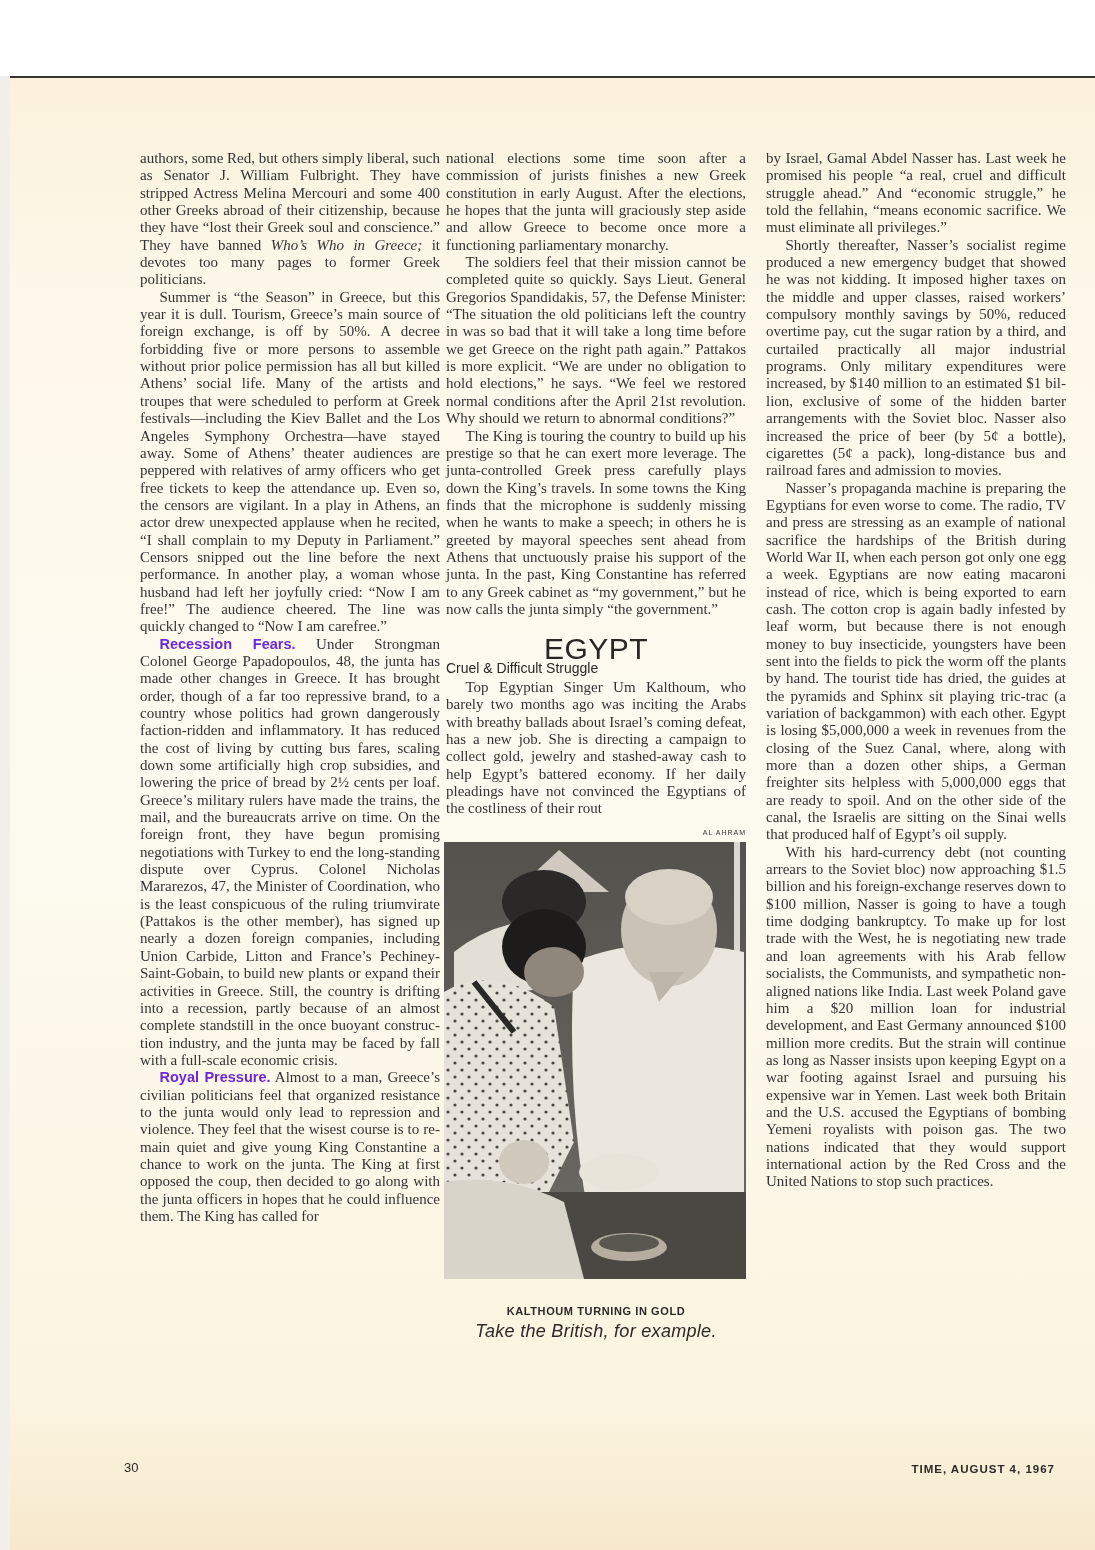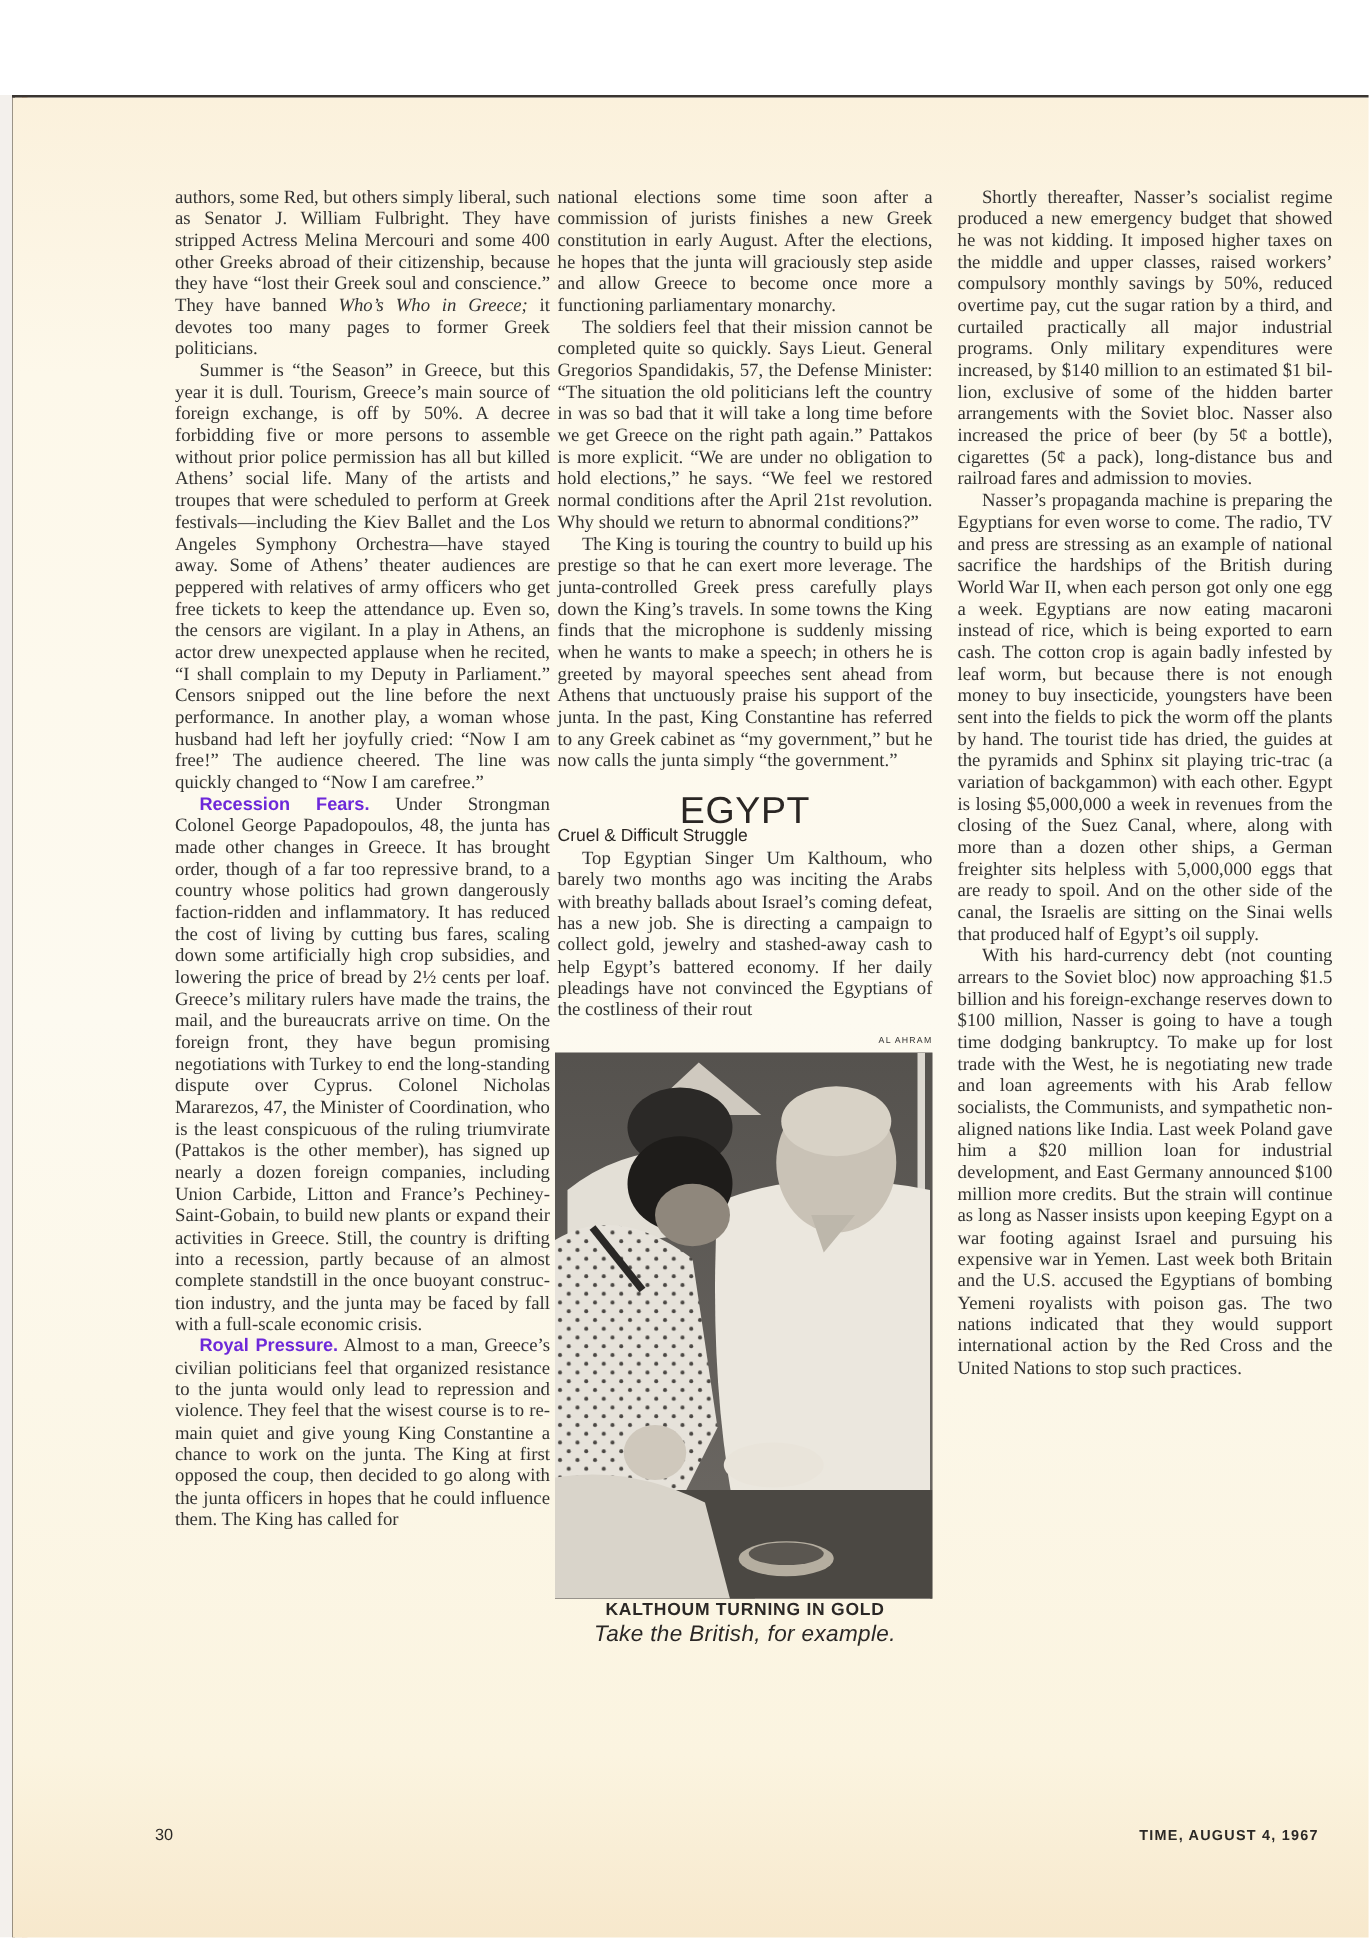--- a/index.html
+++ b/index.html
@@ -44,22 +44,22 @@
     font-family: "Liberation Sans", "DejaVu Sans", sans-serif;
     font-size: 7px; letter-spacing: 1px; text-align: right; color: #333;
     margin-top: 6px; margin-bottom: 1px;
   }
   .photo {
     position: relative; width: 302px; height: 437px; margin-left: -2px;
     background: #6b6762; overflow: hidden;
   }
   .caption-title {
     font-family: "Liberation Sans", "DejaVu Sans", sans-serif;
-    font-weight: bold; font-size: 14px; text-align: center; color: #2b2826;
-    letter-spacing: 0.6px; margin-top: 0;
+    font-weight: bold; font-size: 11px; text-align: center; color: #2b2826;
+    letter-spacing: 0.6px; margin-top: 24px;
   }
   .caption-quote {
     font-family: "Liberation Sans", "DejaVu Sans", sans-serif;
     font-style: italic; font-size: 18px; text-align: center; color: #2b2826;
     margin-top: 3px; letter-spacing: 0.3px;
   }
   .folio {
     position: absolute; left: 124px; top: 1460px;
     font-family: Liberation Sans, sans-serif;
     font-size: 13px; color: #2b2826;
@@ -131,19 +131,20 @@
 
       <ellipse cx="185" cy="405" rx="38" ry="14" fill="#b5aea0"></ellipse>
       <ellipse cx="185" cy="401" rx="30" ry="9" fill="#5a5650"></ellipse>
     </svg>
   </div>
   <div class="caption-title">KALTHOUM TURNING IN GOLD</div>
   <div class="caption-quote">Take the British, for example.</div>
 </div>
 
 <div class="col col3">
+  <p>by Israel, Gamal Abdel Nasser has. Last week he promised his people “a real, cruel and difficult struggle ahead.” And “economic struggle,” he told the fellahin, “means economic sacrifice. We must eliminate all privileges.”</p>
   <p class="indent">Shortly thereafter, Nasser’s socialist regime produced a new emergency bud­get that showed he was not kidding. It imposed higher taxes on the middle and upper classes, raised workers’ com­pulsory monthly savings by 50%, re­duced overtime pay, cut the sugar ra­tion by a third, and curtailed practically all major industrial programs. Only mili­tary expenditures were increased, by $140 million to an estimated $1 bil­lion, exclusive of some of the hidden barter arrangements with the Soviet bloc. Nasser also increased the price of beer (by 5¢ a bottle), cigarettes (5¢ a pack), long-distance bus and railroad fares and admission to movies.</p>
   <p class="indent">Nasser’s propaganda machine is pre­paring the Egyptians for even worse to come. The radio, TV and press are stressing as an example of national sac­rifice the hardships of the British dur­ing World War II, when each person got only one egg a week. Egyptians are now eating macaroni instead of rice, which is being exported to earn cash. The cotton crop is again badly infested by leaf worm, but because there is not enough money to buy insecticide, youngsters have been sent into the fields to pick the worm off the plants by hand. The tourist tide has dried, the guides at the pyramids and Sphinx sit playing tric-trac (a variation of back­gammon) with each other. Egypt is los­ing $5,000,000 a week in revenues from the closing of the Suez Canal, where, along with more than a dozen other ships, a German freighter sits helpless with 5,000,000 eggs that are ready to spoil. And on the other side of the canal, the Israelis are sitting on the Sinai wells that produced half of Egypt’s oil supply.</p>
   <p class="indent">With his hard-currency debt (not counting arrears to the Soviet bloc) now approaching $1.5 billion and his foreign-exchange reserves down to $100 million, Nasser is going to have a tough time dodging bankruptcy. To make up for lost trade with the West, he is ne­gotiating new trade and loan agree­ments with his Arab fellow socialists, the Communists, and sympathetic non­aligned nations like India. Last week Poland gave him a $20 million loan for industrial development, and East Germany announced $100 million more credits. But the strain will continue as long as Nasser insists upon keeping Egypt on a war footing against Israel and pursuing his expensive war in Ye­men. Last week both Britain and the U.S. accused the Egyptians of bomb­ing Yemeni royalists with poison gas. The two nations indicated that they would support international action by the Red Cross and the United Nations to stop such practices.</p>
 </div>
 
 <div class="folio">30</div>
 <div class="dateline">TIME, AUGUST 4, 1967</div>
 
 </body></html>

